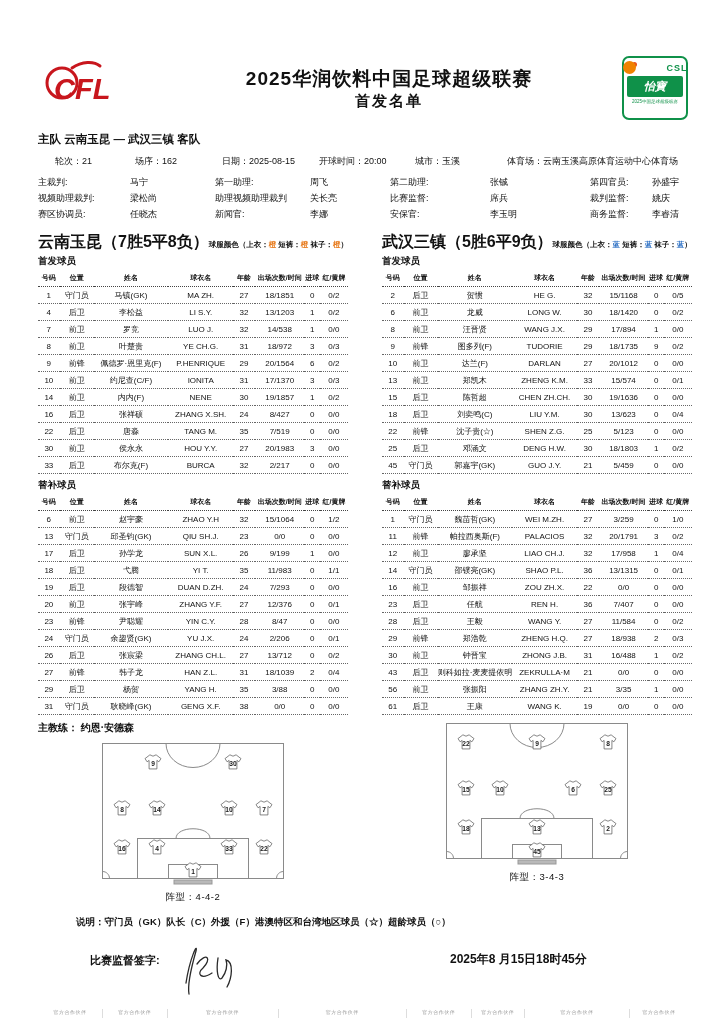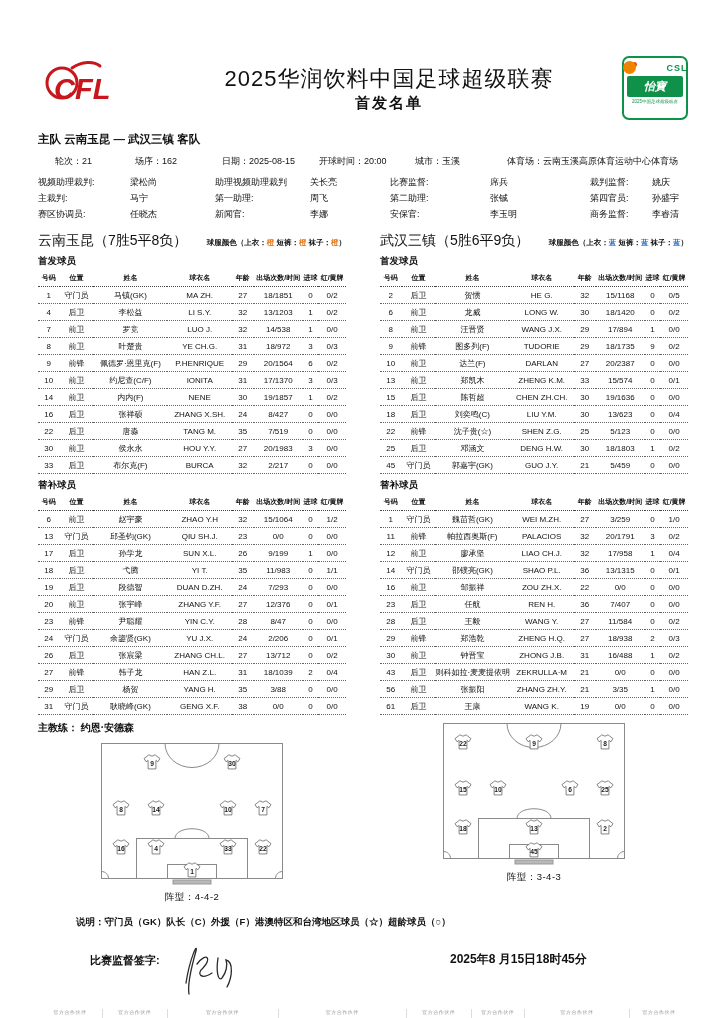--- a/index.html
+++ b/index.html
@@ -5,21 +5,21 @@
   * { box-sizing: border-box; margin: 0; padding: 0; }
   html,body { background:#ffffff; }
   body { font-family:"Liberation Sans", sans-serif; color:#111; }
   .page { position:relative; width:720px; height:1018px; background:#fff; overflow:hidden; }
   .content { padding:50px 32px 0 38px; }
 
   
   .header { display:flex; align-items:center; height:76px; }
   .logo-cfl { width:118px; flex:0 0 auto; }
   .titles { flex:1; text-align:center; }
-  .title { font-size:22px; font-weight:normal; letter-spacing:1px; }
+  .title { font-size:19px; font-weight:bold; letter-spacing:1px; }
   .subtitle { font-size:15px; font-weight:bold; letter-spacing:2px; }
   .csl-badge { flex:0 0 auto; width:66px; height:64px; border:2px solid #0f9149; border-radius:7px;
                display:flex; flex-direction:column; align-items:center; padding:3px 2px 2px; background:#fff; }
   .badge-top { display:flex; align-items:center; gap:3px; }
   .badge-sun { width:13px; height:13px; border-radius:50%; background:#f08300;
                box-shadow: 5px -3px 0 -4px #e8541e; display:inline-block; }
   .badge-csl { color:#0f9149; font-weight:bold; font-size:9px; letter-spacing:1px;margin-left:28px; }
   .badge-brand { background:#0f9149; color:#fff; font-style:italic; font-weight:bold; font-size:11px;
                  width:56px; text-align:center; border-radius:2px; margin-top:2px; padding:3px 0; }
   .badge-foot { font-size:4.5px; color:#0f9149; margin-top:2px; white-space:nowrap; }
@@ -29,21 +29,21 @@
   .info-row { display:flex; font-size:9px; margin-top:8px; white-space:nowrap; }
   .officials { margin-top:6px; }
   .officials-row { display:grid; grid-template-columns:92px 85px 95px 80px 100px 100px 62px 1fr;
                    font-size:9px; height:16px; align-items:center; }
   .off-label { color:#111; }
   .off-value { color:#111; }
 
   
   .teams-grid { display:grid; grid-template-columns:1fr 1fr; column-gap:34px; margin-top:10px; }
   .team-head { display:flex; justify-content:space-between; align-items:baseline; height:18px; }
-  .team-name { font-size:14px; font-weight:normal; white-space:nowrap; }
+  .team-name { font-size:16px; font-weight:bold; white-space:nowrap; }
   .kit-line { font-size:7.5px; font-weight:bold; white-space:nowrap; }
   .section-label { font-size:9.5px; font-weight:bold; margin:5px 0 2px; }
   table.roster { width:100%; border-collapse:collapse; table-layout:fixed; }
   table.roster th { font-size:7px; font-weight:bold; padding:3px 0; border-bottom:1px dotted #444; white-space:nowrap; text-align:center; }
   table.roster td { font-size:8px; padding:2.5px 0; border-bottom:1px dotted #666; text-align:center; white-space:nowrap; overflow:visible; }
   .coach-line { font-size:10px; font-weight:bold; margin-top:6px; }
 
   
   .pitch-wrap { width:182px; margin:8px auto 0; position:relative; height:142px; }
   .jersey { position:absolute; width:18px; height:16px; transform:translate(-50%,-50%); }
@@ -93,38 +93,38 @@
     <div class="info-row">
         <span style="width: 80px; margin-left: 17px;"><span>轮次：</span><span>21</span></span>
         <span style="width: 87px;"><span>场序：</span><span>162</span></span>
         <span style="width: 97px;"><span>日期：</span><span>2025-08-15</span></span>
         <span style="width: 96px;"><span>开球时间：</span><span>20:00</span></span>
         <span style="width: 92px;"><span>城市：</span><span>玉溪</span></span>
         <span style="flex: 1 1 0%;"><span>体育场：</span><span>云南玉溪高原体育运动中心体育场</span></span>
       </div>
     <div class="officials">
         <div class="officials-row">
+          <span class="off-label">主裁判:</span>
+          <span class="off-value">马宁</span>
+          <span class="off-label">第一助理:</span>
+          <span class="off-value">周飞</span>
+          <span class="off-label">第二助理:</span>
+          <span class="off-value">张铖</span>
+          <span class="off-label">第四官员:</span>
+          <span class="off-value">孙盛宇</span>
+        </div>
+        <div class="officials-row">
           <span class="off-label">视频助理裁判:</span>
           <span class="off-value">梁松尚</span>
           <span class="off-label">助理视频助理裁判</span>
           <span class="off-value">关长亮</span>
           <span class="off-label">比赛监督:</span>
           <span class="off-value">席兵</span>
           <span class="off-label">裁判监督:</span>
           <span class="off-value">姚庆</span>
-        </div>
-        <div class="officials-row">
-          <span class="off-label">主裁判:</span>
-          <span class="off-value">马宁</span>
-          <span class="off-label">第一助理:</span>
-          <span class="off-value">周飞</span>
-          <span class="off-label">第二助理:</span>
-          <span class="off-value">张铖</span>
-          <span class="off-label">第四官员:</span>
-          <span class="off-value">孙盛宇</span>
         </div>
         <div class="officials-row">
           <span class="off-label">赛区协调员:</span>
           <span class="off-value">任晓杰</span>
           <span class="off-label">新闻官:</span>
           <span class="off-value">李娜</span>
           <span class="off-label">安保官:</span>
           <span class="off-value">李玉明</span>
           <span class="off-label">商务监督:</span>
           <span class="off-value">李睿清</span>
@@ -536,21 +536,21 @@
                 <td>18/1735</td>
                 <td>9</td>
                 <td>0/2</td>
               </tr>
               <tr>
                 <td>10</td>
                 <td>前卫</td>
                 <td>达兰(F)</td>
                 <td>DARLAN</td>
                 <td>27</td>
-                <td>20/2387</td>
+                <td>20/1012</td>
                 <td>0</td>
                 <td>0/0</td>
               </tr>
               <tr>
                 <td>13</td>
                 <td>前卫</td>
                 <td>郑凯木</td>
                 <td>ZHENG K.M.</td>
                 <td>33</td>
                 <td>15/574</td>

